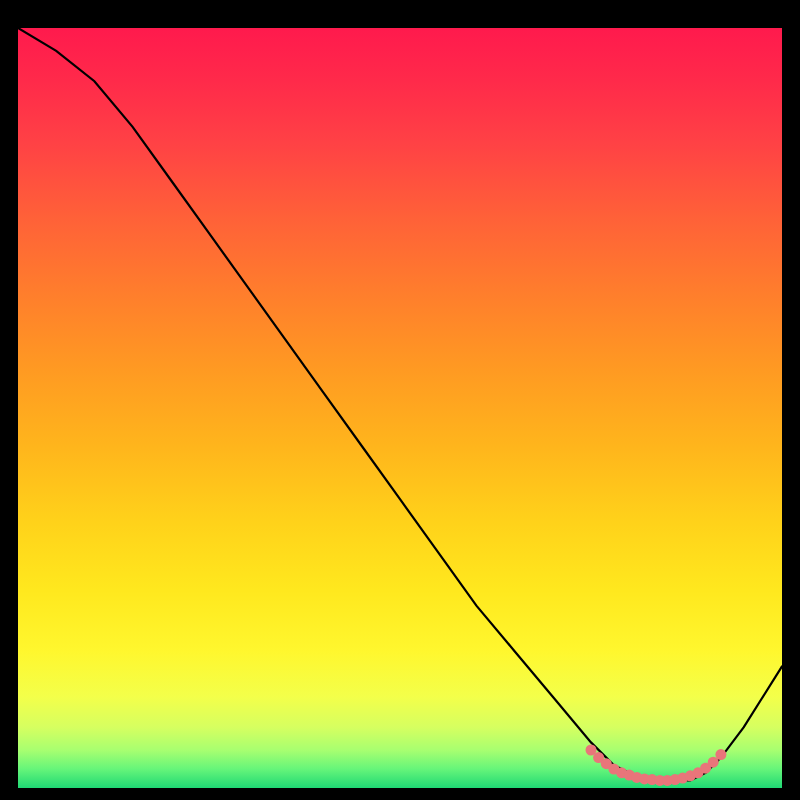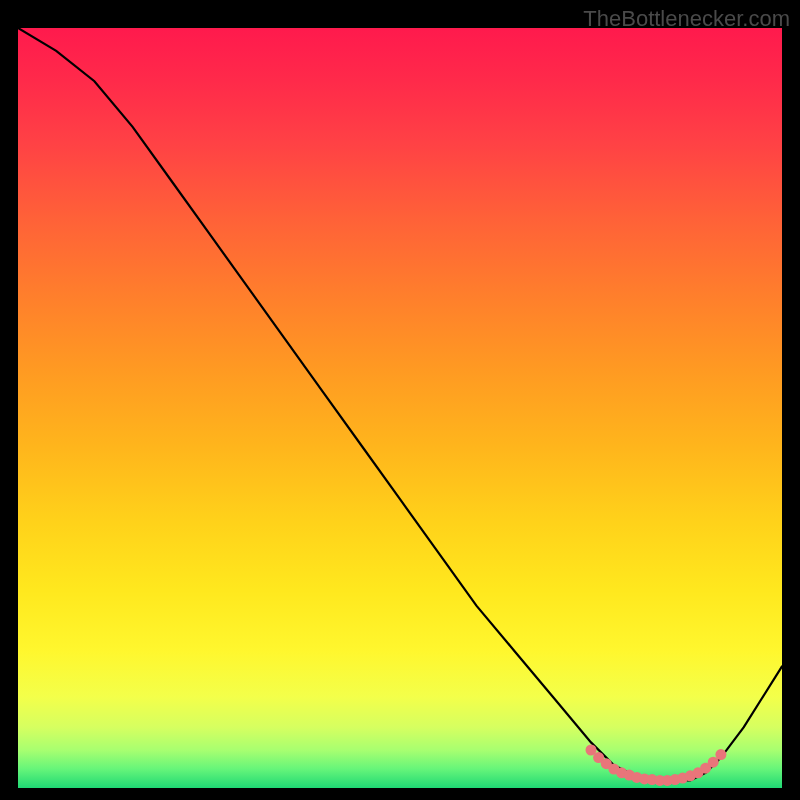--- a/index.html
+++ b/index.html
@@ -34,21 +34,20 @@
     height: 760px;
   }
   svg {
     display: block;
   }
 </style>
 </head>
 <body>
 
 <div class="outer">
-  <div class="watermark">TheBottlenecker.com</div>
   <div class="plot">
     <svg id="chart-svg" width="764" height="760" viewBox="0 0 764 760">
       <defs>
         <linearGradient id="bg-grad" x1="0" y1="0" x2="0" y2="1">
           <stop offset="0.00" stop-color="#ff1a4d"></stop>
           <stop offset="0.07" stop-color="#ff2a4a"></stop>
           <stop offset="0.15" stop-color="#ff4145"></stop>
           <stop offset="0.25" stop-color="#ff6138"></stop>
           <stop offset="0.35" stop-color="#ff7e2c"></stop>
           <stop offset="0.45" stop-color="#ff9a22"></stop>

